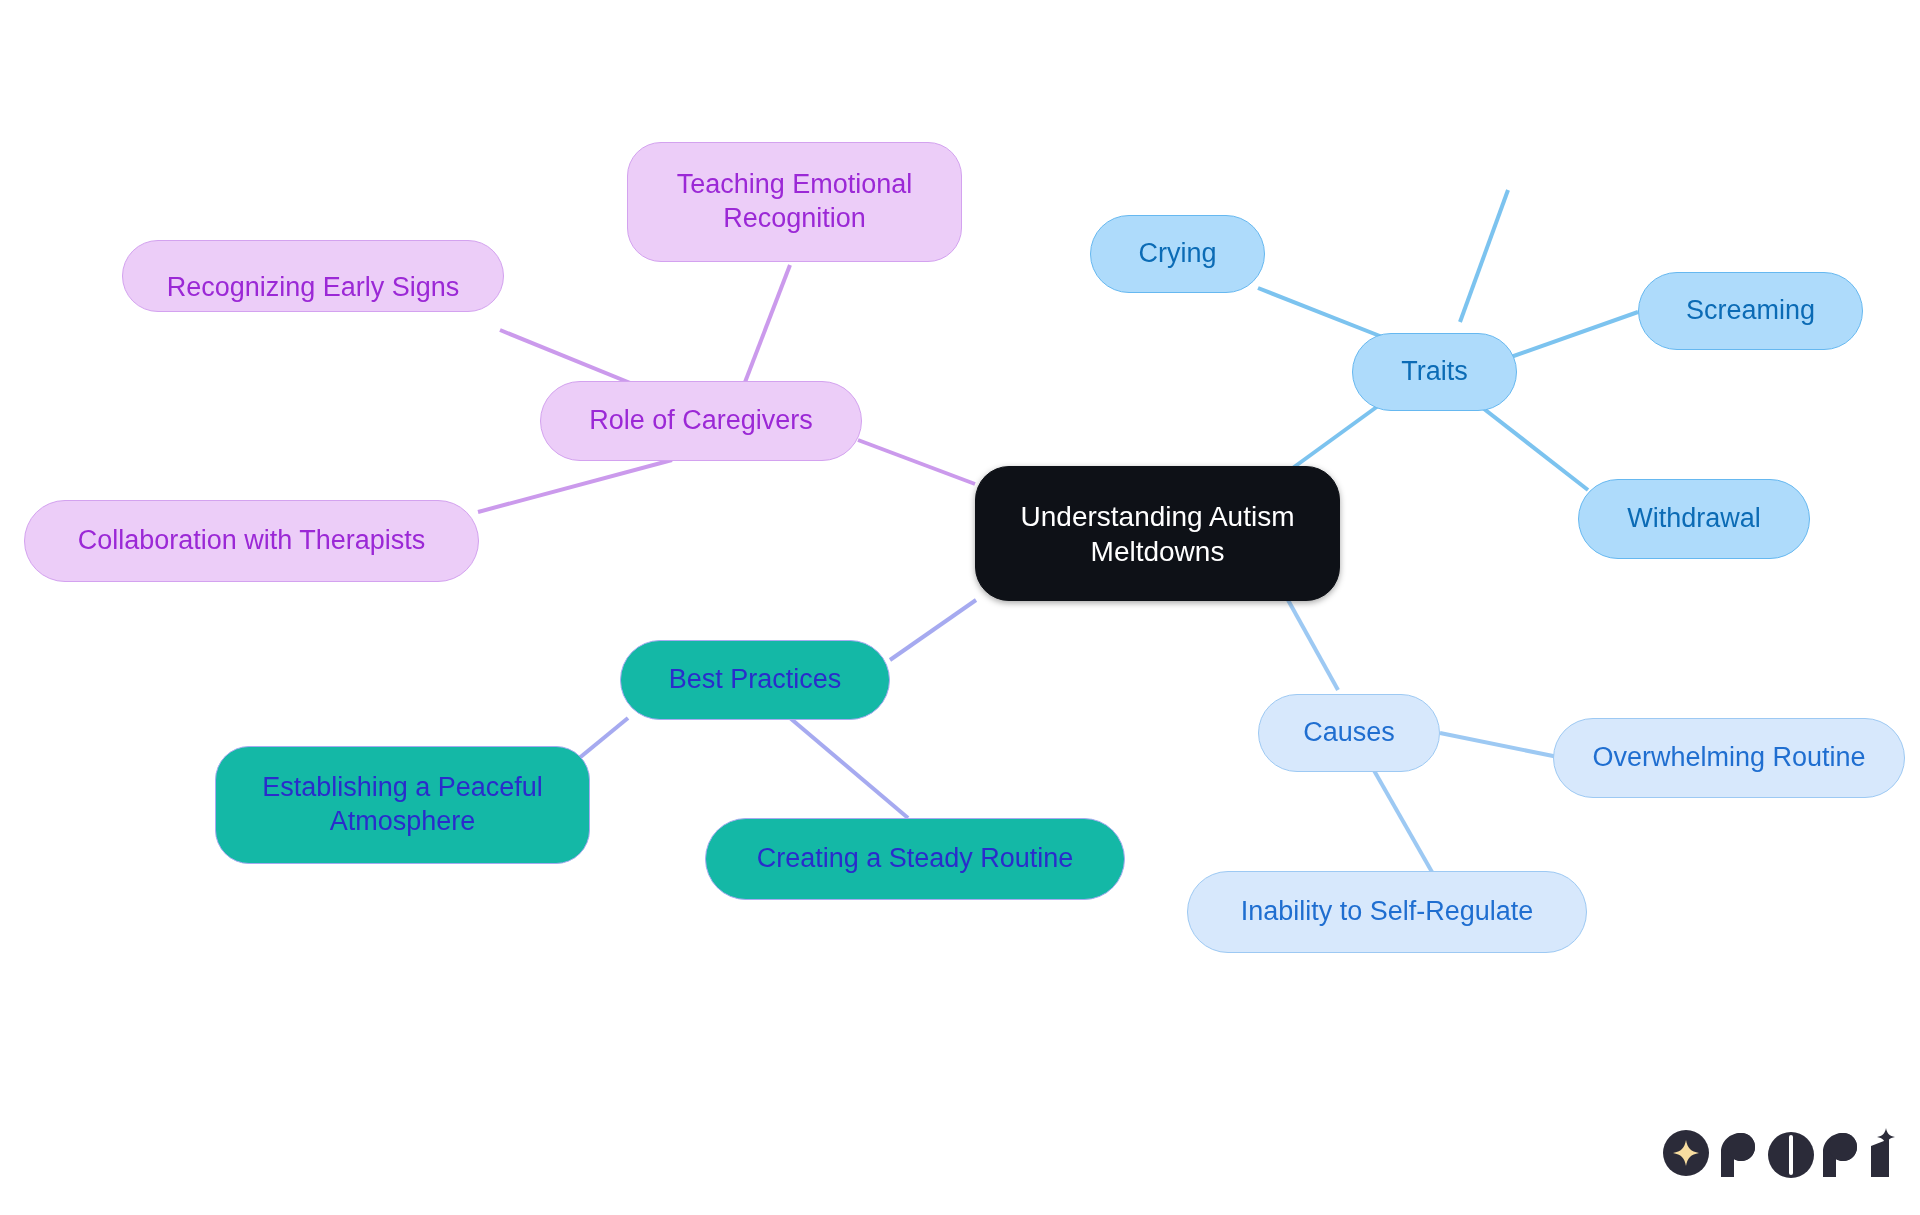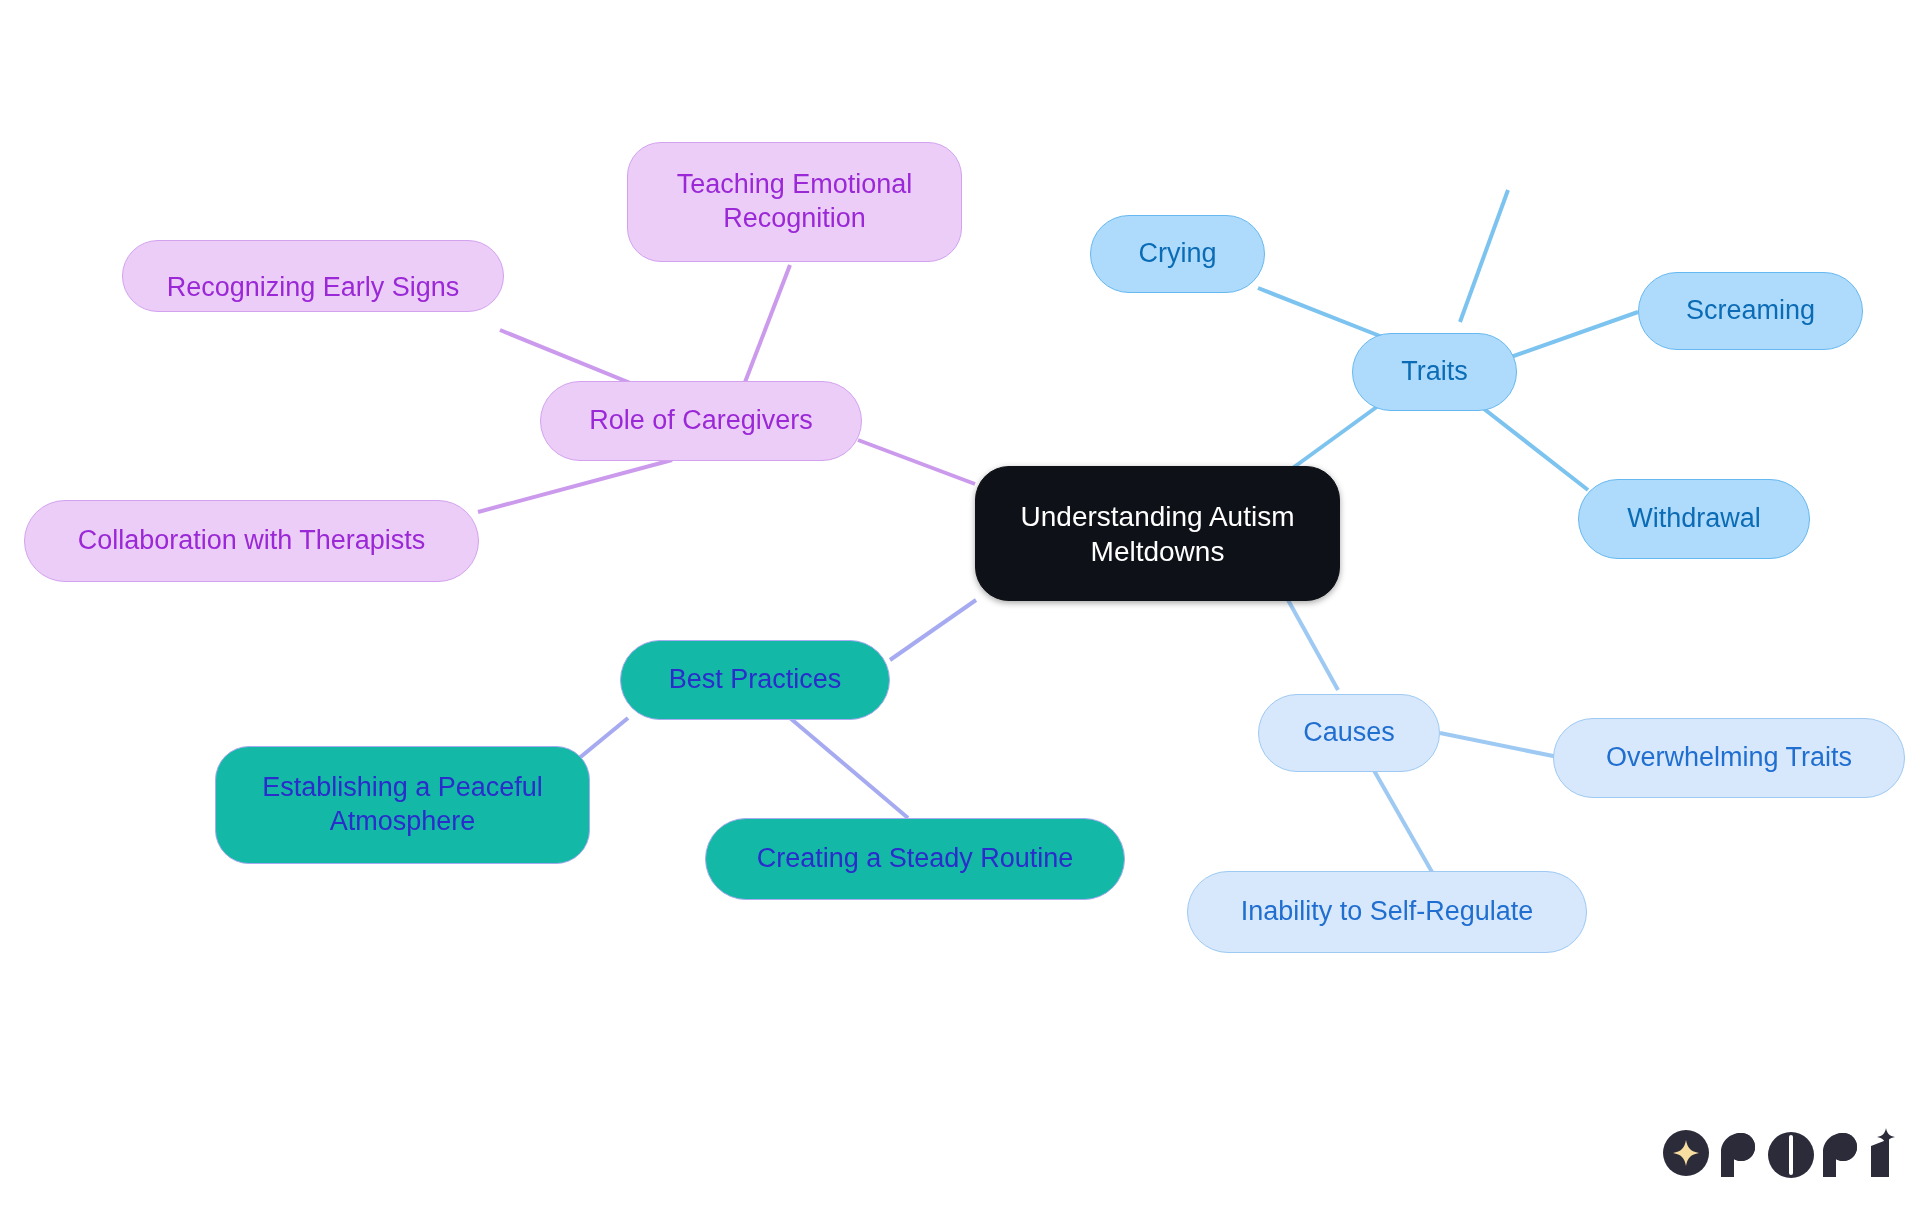--- a/index.html
+++ b/index.html
@@ -147,21 +147,21 @@
 
   <div class="node traits" style="left:1578px; top:479px; width:232px; height:80px;">
     <span>Withdrawal</span>
   </div>
 
   <div class="node causes" style="left:1258px; top:694px; width:182px; height:78px;">
     <span>Causes</span>
   </div>
 
   <div class="node causes" style="left:1553px; top:718px; width:352px; height:80px;">
-    <span>Overwhelming Traits</span>
+    <span>Overwhelming Routine</span>
   </div>
 
   <div class="node causes" style="left:1187px; top:871px; width:400px; height:82px;">
     <span>Inability to Self-Regulate</span>
   </div>
 
   <div class="node caregivers" style="left:540px; top:381px; width:322px; height:80px;">
     <span>Role of Caregivers</span>
   </div>
 

